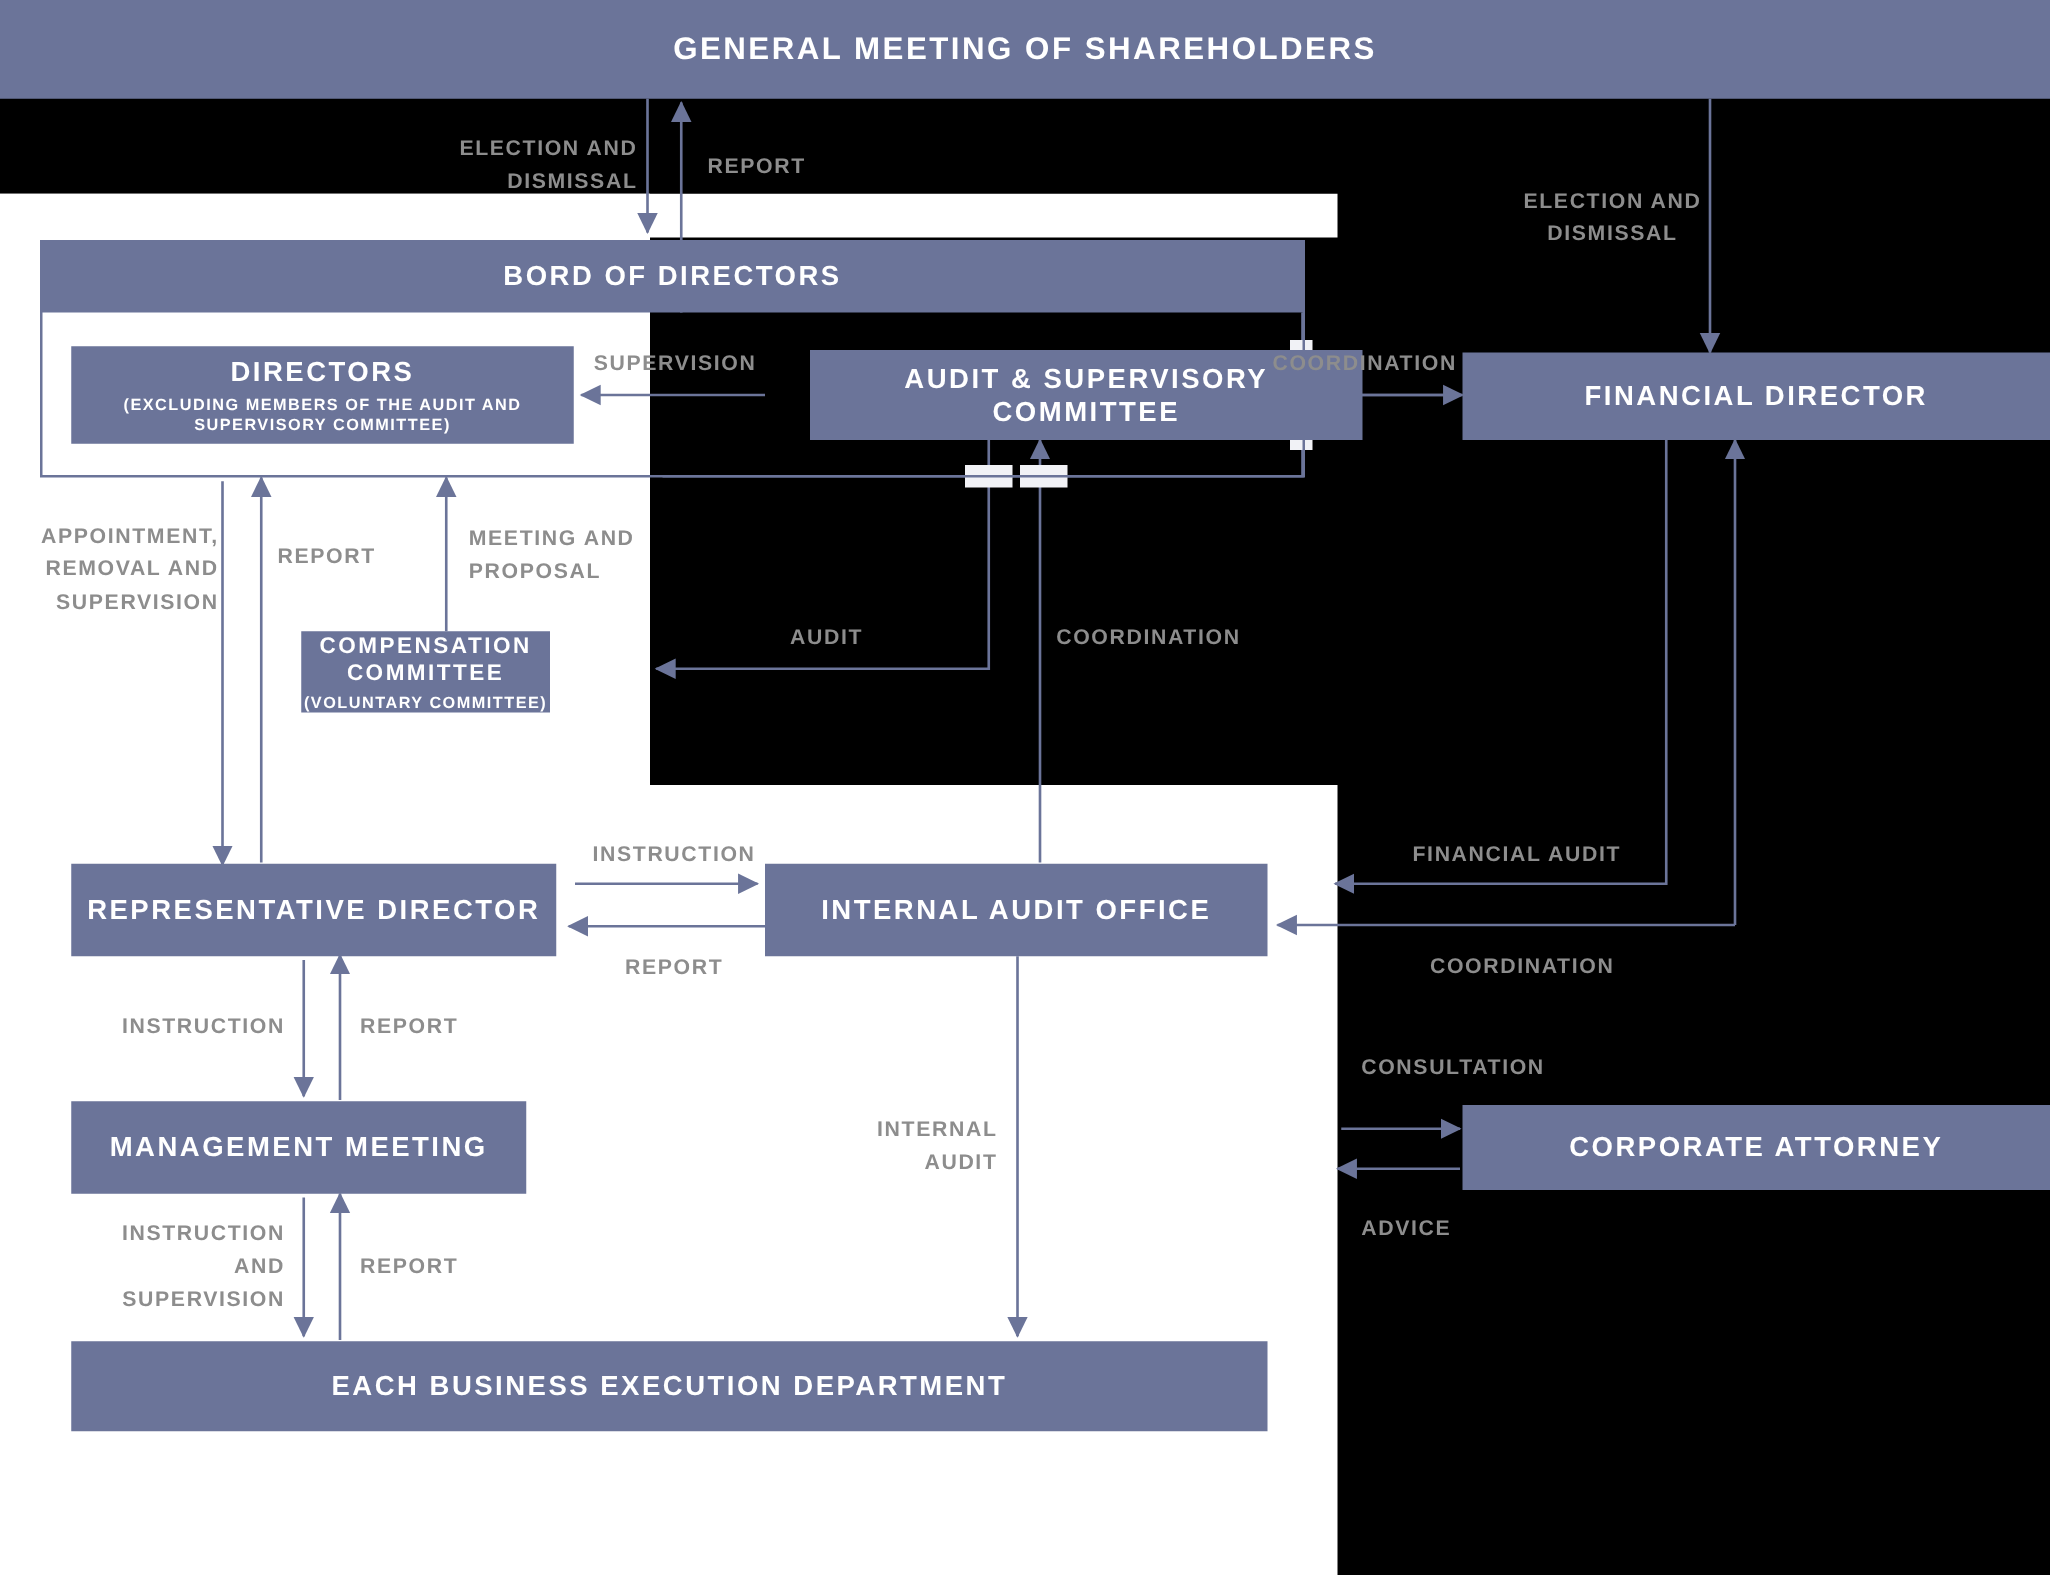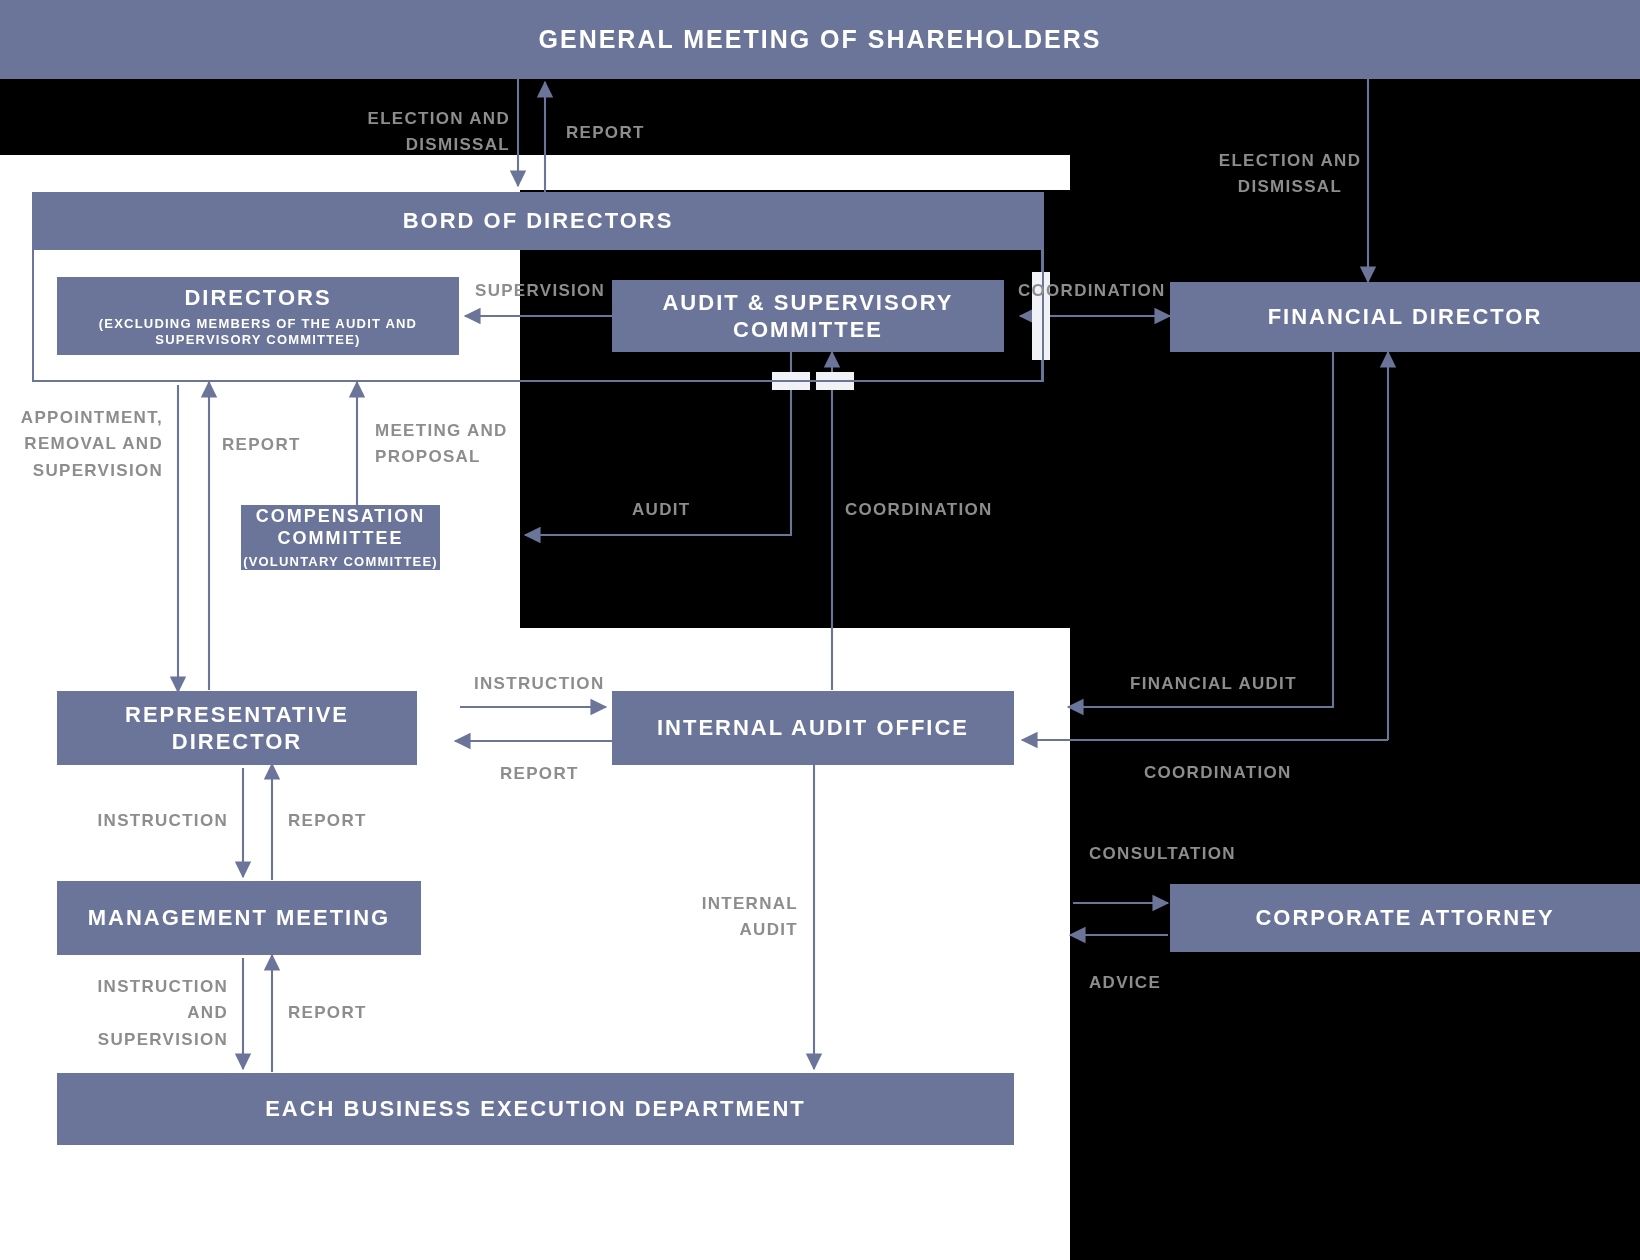--- a/index.html
+++ b/index.html
@@ -129,34 +129,34 @@
 
   <div class="node" style="left:32px;top:192px;width:1012px;height:58px;font-size:22px;">
     <span>BORD OF DIRECTORS</span>
   </div>
 
   <div class="node" style="left:57px;top:277px;width:402px;height:78px;font-size:22px;">
     <span>DIRECTORS</span>
     <span class="sub">(EXCLUDING MEMBERS OF THE AUDIT AND SUPERVISORY COMMITTEE)</span>
   </div>
 
-  <div class="node" style="left:612px;top:280px;width:392px;height:72px;font-size:22px;">
+  <div class="node" style="left:648px;top:280px;width:442px;height:72px;font-size:22px;">
     <span>AUDIT &amp; SUPERVISORY COMMITTEE</span>
   </div>
 
   <div class="node" style="left:1170px;top:282px;width:470px;height:70px;font-size:22px;">
     <span>FINANCIAL DIRECTOR</span>
   </div>
 
   <div class="node" style="left:241px;top:505px;width:199px;height:65px;font-size:18px;">
     <span>COMPENSATION COMMITTEE</span>
     <span class="sub">(VOLUNTARY COMMITTEE)</span>
   </div>
 
-  <div class="node" style="left:57px;top:691px;width:360px;height:74px;font-size:22px;">
+  <div class="node" style="left:57px;top:691px;width:388px;height:74px;font-size:22px;">
     <span>REPRESENTATIVE DIRECTOR</span>
   </div>
 
   <div class="node" style="left:612px;top:691px;width:402px;height:74px;font-size:22px;">
     <span>INTERNAL AUDIT OFFICE</span>
   </div>
 
   <div class="node" style="left:57px;top:881px;width:364px;height:74px;font-size:22px;">
     <span>MANAGEMENT MEETING</span>
   </div>
@@ -174,21 +174,21 @@
 
   <div class="lbl" style="left:566px;top:120px;">REPORT</div>
 
   <div class="lbl c" style="left:1140px;top:148px;width:300px;">ELECTION AND
 DISMISSAL</div>
 
   <div class="lbl" style="left:475px;top:278px;">SUPERVISION</div>
 
   <div class="lbl" style="left:1018px;top:278px;">COORDINATION</div>
 
-  <div class="lbl r" style="left:0;top:405px;width:163px;">APPOINTMENT,
+  <div class="lbl r" style="left:0;top:416px;width:163px;padding-left:12px;">APPOINTMENT,
 REMOVAL AND
 SUPERVISION</div>
 
   <div class="lbl" style="left:222px;top:432px;">REPORT</div>
 
   <div class="lbl" style="left:375px;top:418px;width:140px;">MEETING AND
 PROPOSAL</div>
 
   <div class="lbl" style="left:632px;top:497px;">AUDIT</div>
 

